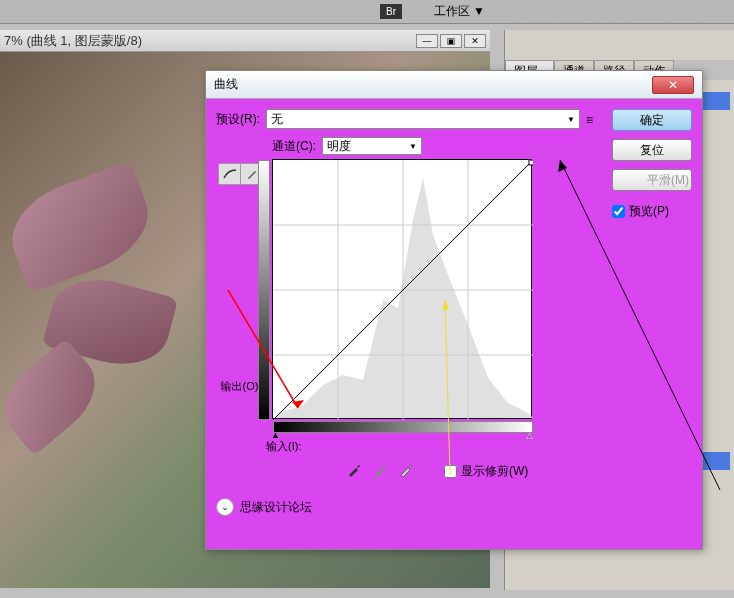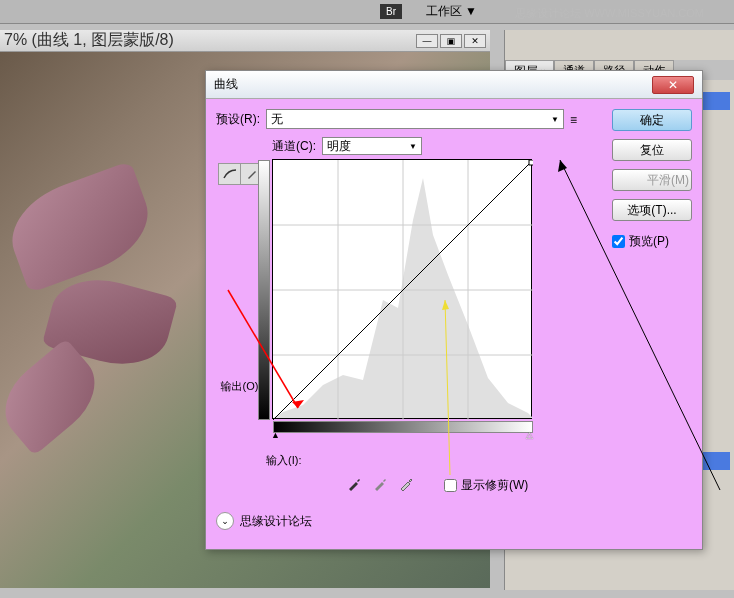--- a/index.html
+++ b/index.html
@@ -1,48 +1,48 @@
 <!DOCTYPE html>
 <html><head>
   <meta charset="utf-8">
   <style>
     * { box-sizing: border-box; margin: 0; padding: 0; font-family: "Microsoft YaHei", SimSun, Arial, sans-serif; font-size: 12px; }
     body { background: #c0c0c0; width: 734px; height: 598px; overflow: hidden; position: relative; }
     
     .top-bar { position: absolute; top: 0; left: 0; right: 0; height: 24px; background: #b8b8b8; border-bottom: 1px solid #888; display: flex; align-items: center; }
     .br-badge { margin-left: 380px; background: #333; color: #fff; padding: 2px 6px; font-size: 10px; }
-    .workspace-label { margin-left: 16px; padding: 2px 8px; font-family: Liberation Serif, serif; }
+    .workspace-label { margin-left: 24px; padding: 2px 8px; font-family: Liberation Serif, serif; }
     .watermark { position: absolute; right: 30px; top: 6px; color: #bbb; font-size: 11px; }
     
     .doc-window { position: absolute; top: 30px; left: 0; width: 490px; height: 558px; background: #d4d0c8; }
     .doc-titlebar { height: 22px; background: linear-gradient(#e8e8e8,#d0d0d0); display: flex; align-items: center; padding: 0 4px; border-bottom: 1px solid #999; }
-    .doc-title { flex: 1; font-size: 16px; color: #333; }
+    .doc-title { flex: 1; font-size: 13px; color: #333; }
     .win-btns { display: flex; gap: 2px; }
     .win-btn { width: 22px; height: 14px; background: #e8e8e8; border: 1px solid #888; display: flex; align-items: center; justify-content: center; cursor: pointer; font-size: 9px; }
     .doc-content { position: absolute; top: 22px; left: 0; right: 0; bottom: 0; overflow: hidden; }
     .photo { width: 100%; height: 100%; background: linear-gradient(135deg, #6a5a4a 0%, #8b7a6a 20%, #a89585 40%, #7a8a6a 60%, #5a6a5a 100%); position: relative; }
     .leaf { position: absolute; background: linear-gradient(145deg, #b88a9a, #8a5a6a); border-radius: 50% 10% 50% 10%; }
     .leaf1 { left: 10px; top: 130px; width: 140px; height: 90px; transform: rotate(-20deg); }
     .leaf2 { left: 50px; top: 230px; width: 120px; height: 80px; transform: rotate(15deg); background: linear-gradient(145deg, #a87a8a, #7a4a5a); }
     .leaf3 { left: 0; top: 310px; width: 100px; height: 70px; transform: rotate(-40deg); }
     
     .panels { position: absolute; top: 30px; right: 0; width: 230px; height: 560px; background: #d4d0c8; border-left: 1px solid #888; }
     .panel-tabs { display: flex; height: 20px; background: #c0c0c0; }
     .panel-tab { padding: 2px 8px; background: #d4d0c8; border: 1px solid #999; border-bottom: none; font-size: 11px; cursor: pointer; }
     .panel-tab.active { background: #e8e8e8; position: relative; }
     .panel-tab .x { margin-left: 2px; font-size: 9px; }
     .layer-row { height: 18px; background: #4a7ae0; margin: 2px 4px; }
     .layer-row.selected { background: #4a7ae0; }
     .layer-text { position: absolute; right: 10px; top: 420px; font-size: 11px; }
     
-    .curves-dialog { position: absolute; top: 70px; left: 205px; width: 498px; height: 480px; background: #f0abfc; border: 1px solid #888; box-shadow: 2px 2px 8px rgba(0,0,0,0.3); }
+    .curves-dialog { position: absolute; top: 70px; left: 205px; width: 498px; height: 480px; background: #d946ef; border: 1px solid #888; box-shadow: 2px 2px 8px rgba(0,0,0,0.3); }
     .dlg-titlebar { height: 28px; background: linear-gradient(#fff,#e0e8f0); display: flex; align-items: center; padding: 0 8px; border-bottom: 1px solid #aaa; }
     .dlg-title { flex: 1; font-size: 12px; }
     .dlg-close { width: 42px; height: 18px; background: linear-gradient(#e88,#c44); border: 1px solid #a33; border-radius: 2px; color: #fff; display: flex; align-items: center; justify-content: center; cursor: pointer; }
-    .dlg-body { padding: 10px; display: flex; gap: 26px; }
+    .dlg-body { padding: 10px; display: flex; gap: 10px; }
     .dlg-left { flex: 1; }
     .dlg-right { width: 80px; display: flex; flex-direction: column; gap: 8px; }
     
     .row { display: flex; align-items: center; gap: 6px; margin-bottom: 8px; }
     .label { font-size: 12px; }
     .dropdown { flex: 1; height: 20px; background: #fff; border: 1px solid #888; padding: 0 4px; display: flex; align-items: center; justify-content: space-between; cursor: pointer; }
     .dropdown-arrow { font-size: 8px; }
     .menu-icon { width: 16px; height: 12px; cursor: pointer; }
     
     .curve-area { display: flex; gap: 6px; }
@@ -55,21 +55,21 @@
     .curve-main { flex: 1; }
     .channel-row { display: flex; align-items: center; gap: 6px; margin-bottom: 4px; }
     .channel-dd { width: 100px; height: 18px; background: #fff; border: 1px solid #888; padding: 0 4px; display: flex; align-items: center; justify-content: space-between; cursor: pointer; }
     
     .curve-canvas { position: relative; width: 260px; height: 260px; border: 1px solid #000; background: #fff; }
     .histogram { position: absolute; inset: 0; }
     .vgrad { position: absolute; left: -15px; top: 0; width: 12px; height: 260px; background: linear-gradient(to top, #000, #fff); border: 1px solid #888; }
     .hgrad { position: absolute; left: 0; bottom: -15px; width: 260px; height: 12px; background: linear-gradient(to right, #000, #fff); border: 1px solid #888; }
     .slider-tri { position: absolute; bottom: -22px; font-size: 9px; }
     
-    .input-label { margin-top: 34px; margin-left: 50px; font-size: 11px; }
+    .input-label { margin-top: 20px; margin-left: 50px; font-size: 11px; }
     .eyedroppers { display: flex; gap: 8px; margin: 8px 0 8px 130px; }
     .eyedropper { width: 18px; height: 18px; cursor: pointer; }
     .clip-check { display: flex; align-items: center; gap: 4px; margin-left: 28px; }
     
     .options-row { display: flex; align-items: center; gap: 6px; margin-top: 10px; }
     .expand-btn { width: 18px; height: 18px; border: 1px solid #999; border-radius: 50%; display: flex; align-items: center; justify-content: center; cursor: pointer; background: #fff; font-size: 9px; }
     
     .btn { height: 22px; background: linear-gradient(#fff,#e0e0e0); border: 1px solid #888; border-radius: 3px; cursor: pointer; display: flex; align-items: center; justify-content: center; }
     .btn.primary { background: linear-gradient(#cde8fa,#9fd0f0); border-color: #5a9ad0; text-align: center; }
     .btn.disabled { color: #999; padding-left: 32px; }
@@ -203,21 +203,20 @@
       <div class="options-row">
         <span class="expand-btn">⌄</span>
         <span>思缘设计论坛</span>
       </div>
     </div>
 
     <div class="dlg-right">
       <button class="btn primary">确定</button>
       <button class="btn">复位</button>
       <button class="btn disabled">平滑(M)</button>
-      <button class="btn">选项(T)...</button>
       <label class="preview-check">
         <input type="checkbox" checked="" style="">
         <span>预览(P)</span>
       </label>
     </div>
   </div>
 </div>
 
 <svg style="position:absolute;top:0;left:0;width:734px;height:598px;pointer-events:none">
   <line x1="228" y1="290" x2="298" y2="408" stroke="red" stroke-width="1.5"></line>

